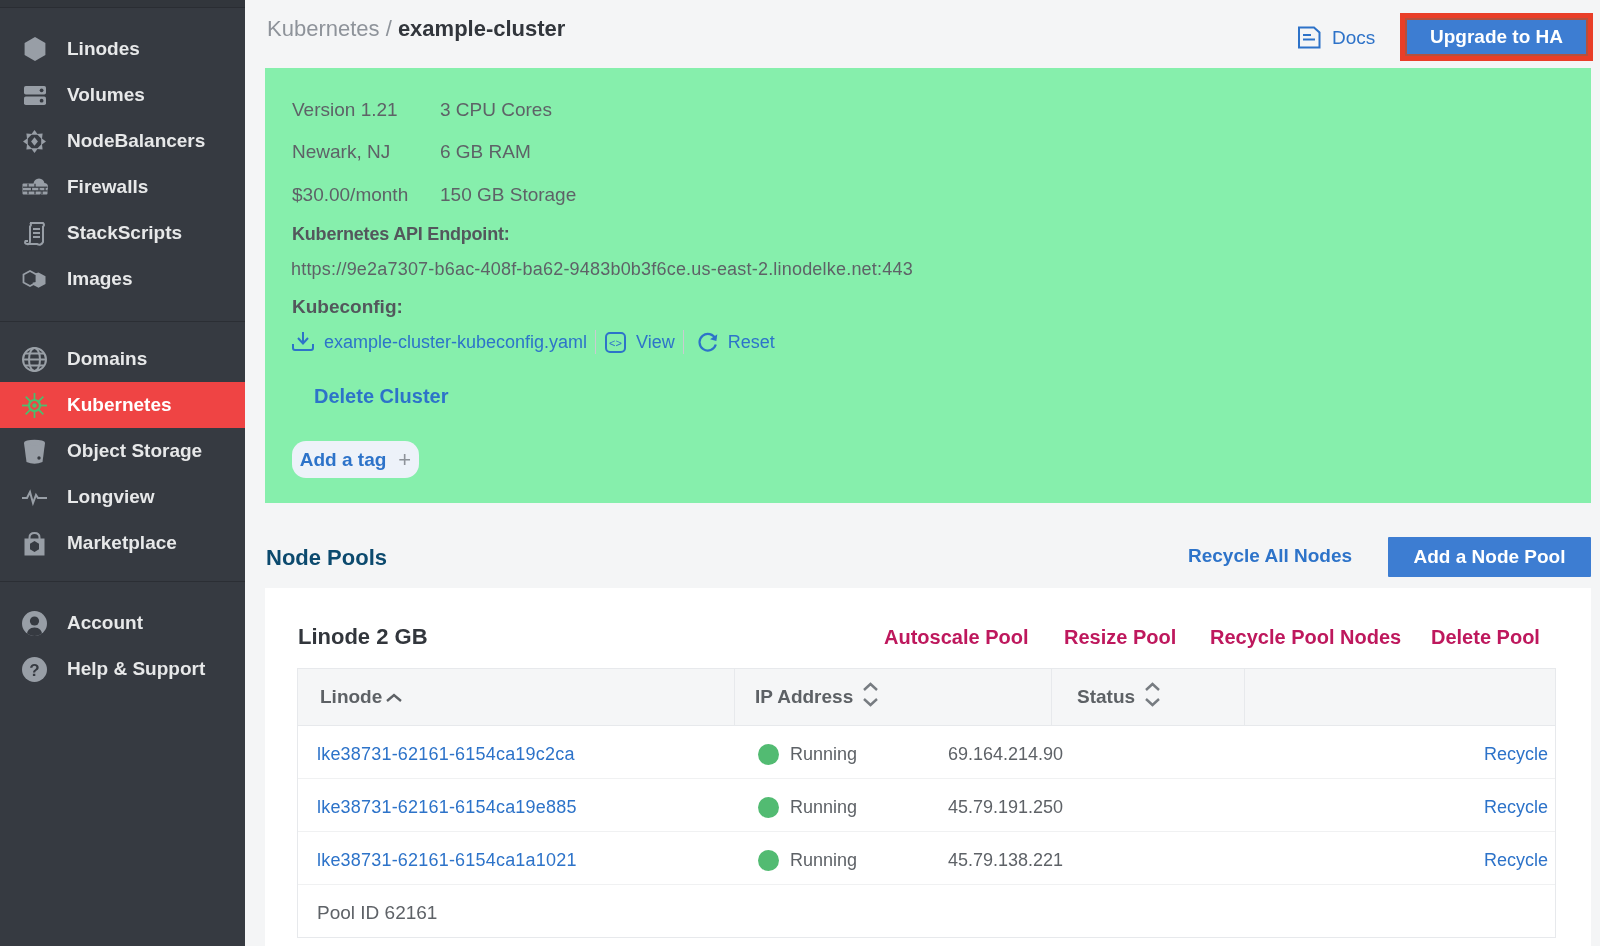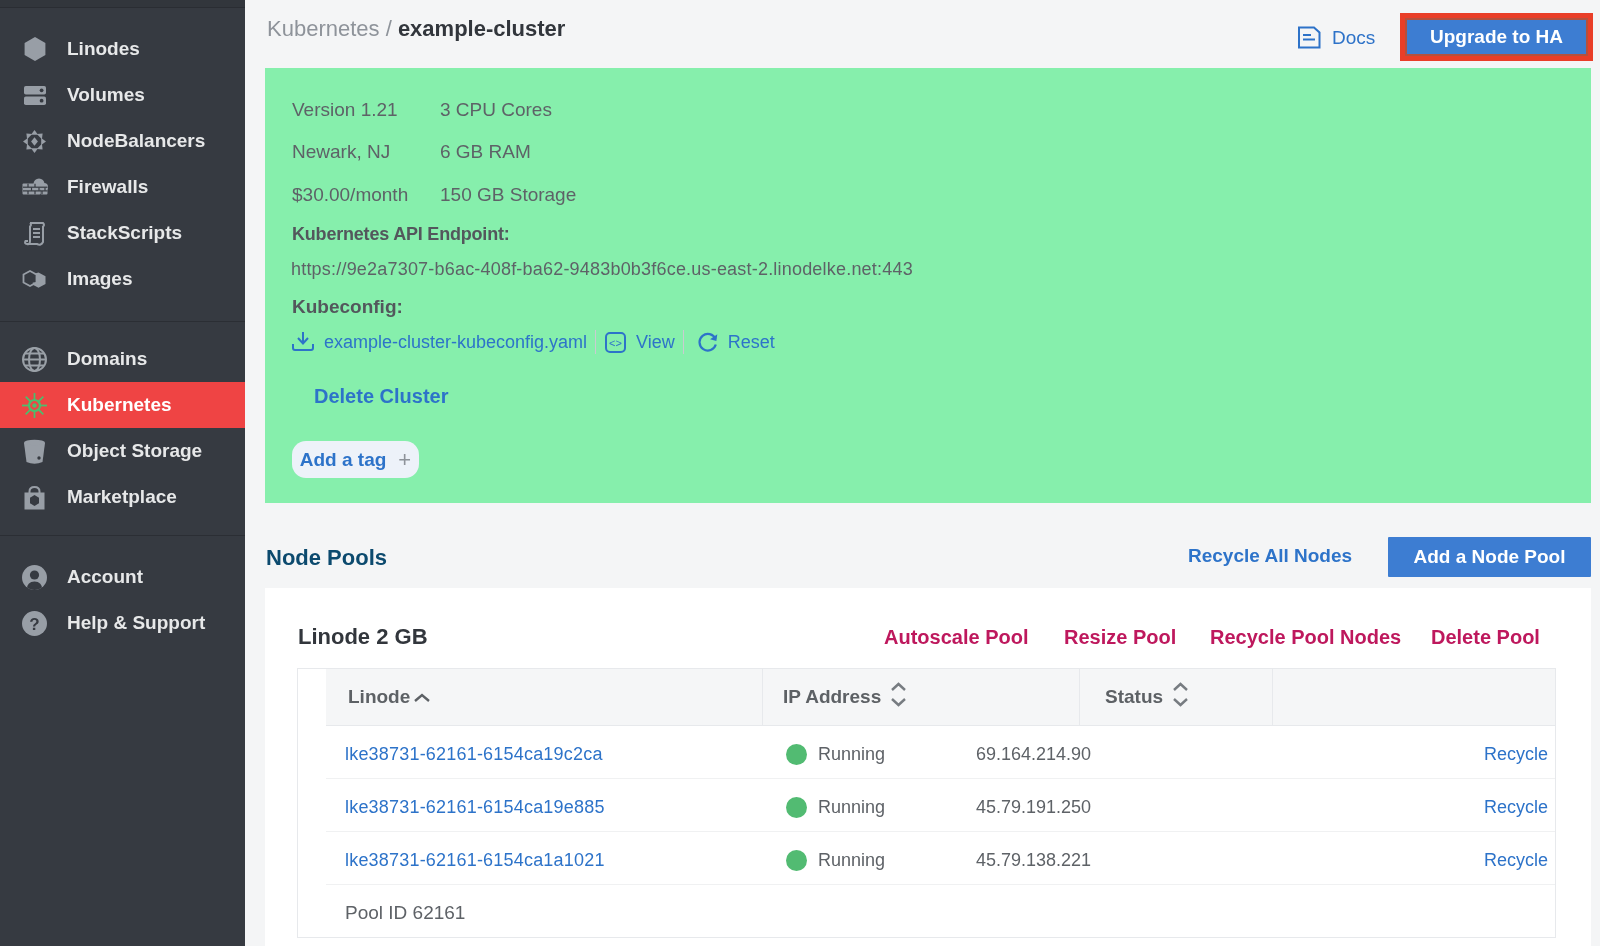--- a/index.html
+++ b/index.html
@@ -40,21 +40,21 @@
 
 .nphead { position:absolute; left:266px; top:545px; font-size:22px; font-weight:bold; color:#0c4a6e; }
 .recycleall { position:absolute; left:1188px; top:545px; font-size:19px; font-weight:bold; color:#2d73c9; }
 .btn-addpool { position:absolute; left:1388px; top:537px; width:203px; height:40px; background:#3d7dd2; color:#fff; font-weight:bold; font-size:19px; text-align:center; line-height:40px; border-radius:1px; }
 
 
 .pool { position:absolute; left:265px; top:588px; width:1326px; height:358px; background:#fff; }
 .pooltitle { position:absolute; left:33px; top:36px; font-size:22px; font-weight:bold; color:#32363c; }
 .plink { position:absolute; top:38px; font-size:20px; font-weight:bold; color:#be185d; }
 
-.ktable { position:absolute; left:297px; top:668px; width:1259px; background:#fff; border:1px solid #e7e9ec;padding-left:28px; }
+.ktable { position:absolute; left:297px; top:668px; width:1259px; background:#fff; border:1px solid #e7e9ec; }
 .thead { height:57px; background:#f5f6f7; display:flex; border-bottom:1px solid #e7e9ec; }
 .th { display:flex; align-items:center; font-size:19px; font-weight:bold; color:#5d6165; }
 .th .sort { margin-left:3px; }
 .c1 { width:437px; border-right:1px solid #e7e9ec; padding-left:22px; }
 .c2 { width:193px; border-right:1px solid #e7e9ec; padding-left:25px; }
 .c3 { width:317px; border-right:1px solid #e7e9ec; padding-left:20px; }
 .c4 { flex:1; }
 .trow { height:53px; display:flex; align-items:center; padding-top:5px; border-bottom:1px solid #f0f1f2; font-size:18px; color:#5e6267; }
 .td1 { width:437px; padding-left:19px; letter-spacing:0.2px; }
 .td1 a, .td4 a { color:#2d73c9; text-decoration:none; }
@@ -169,20 +169,25 @@
           </span>Kubernetes</div>
       <div class="nav-item"><span class="nic">
             <svg width="25" height="26" viewBox="0 0 25 26">
               <g fill="#989ea6">
                 <path d="M2 5 L23 5 L20.5 24 Q12.5 27.5 4.5 24 Z"></path>
                 <ellipse cx="12.5" cy="4.5" rx="10.5" ry="2.8"></ellipse>
               </g>
               <circle cx="17" cy="20" r="1.7" fill="#363a41"></circle>
             </svg>
           </span>Object Storage</div>
+      <div class="nav-item"><span class="nic">
+            <svg width="27" height="27" viewBox="0 0 27 27">
+              <path d="M1 14 L6 14 L9 8 L12 19 L15 11 L17 14 L26 14" fill="none" stroke="#989ea6" stroke-width="2"></path>
+            </svg>
+          </span>Longview</div>
       <div class="nav-item"><span class="nic">
             <svg width="25" height="27" viewBox="0 0 25 27">
               <path d="M2.5 8.5 L22.5 8.5 L22.5 25.5 L2.5 25.5 Z" fill="#989ea6"></path>
               <path d="M7.5 11 L7.5 7.5 Q7.5 3 12.5 3 Q17.5 3 17.5 7.5 L17.5 11" fill="none" stroke="#989ea6" stroke-width="2"></path>
               <polygon points="12.5,11 17,13.7 17,19.3 12.5,22 8,19.3 8,13.7" fill="#363a41"></polygon>
             </svg>
           </span>Marketplace</div>
     </div>
     <div class="nav-div" style="margin-top:15px;"></div>
     <div class="nav nav3">

